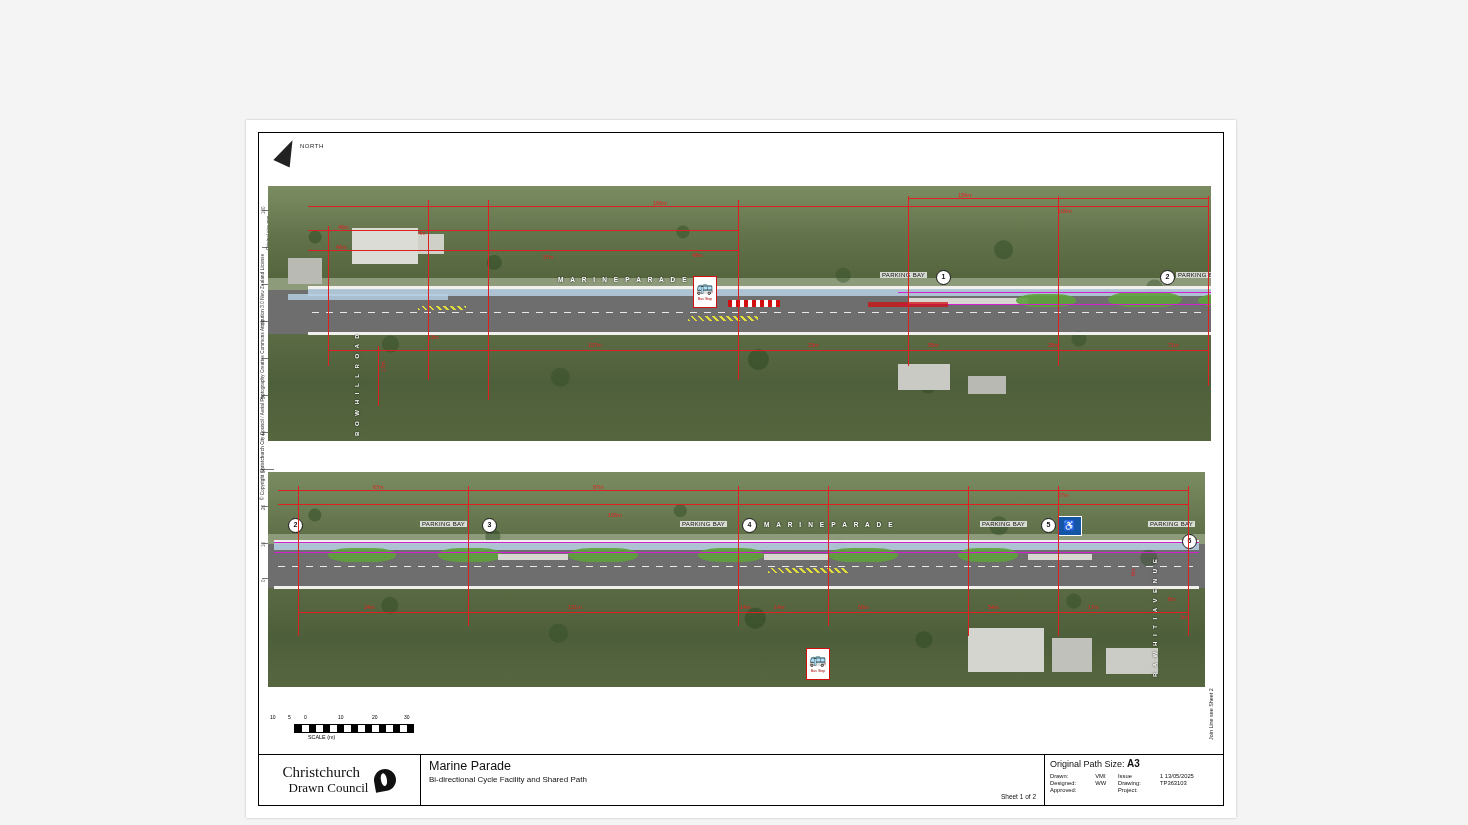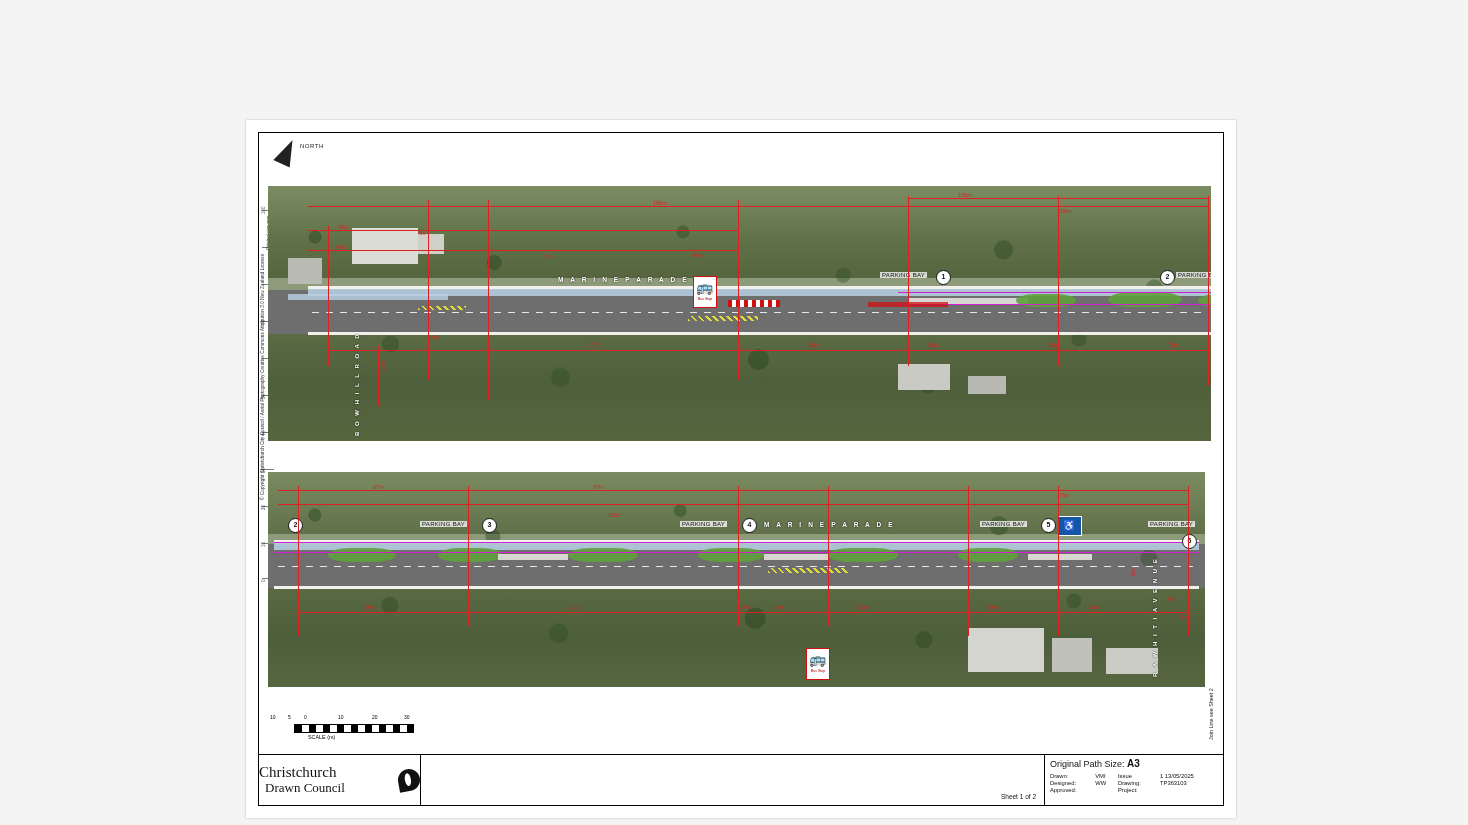--- a/index.html
+++ b/index.html
@@ -348,21 +348,21 @@
     box-sizing: border-box;
     display: flex;
     background: #fff;
   }
   .tb-logo {
     width: 162px;
     border-right: 1px solid #000;
     box-sizing: border-box;
     display: flex;
     align-items: center;
-    justify-content: space-between;
+    justify-content: center;
     gap: 6px;
   }
   .tb-logo .logo-text {
     font-family: "Liberation Serif", serif;
     font-size: 15px;
     line-height: 16px;
     color: #111;
     text-align: left;
   }
   .tb-logo .logo-text .l2 { font-size: 13px; display: block; padding-left: 6px; }
@@ -621,20 +621,22 @@
 
     <div class="titleblock">
       <div class="tb-logo">
         <div class="logo-text">
           <span>Christchurch</span>
           <span class="l2">Drawn Council</span>
         </div>
         <div class="logo-mark"></div>
       </div>
       <div class="tb-main">
+        <div class="t1">Marine Parade</div>
+        <div class="t2">Bi-directional Cycle Facility and Shared Path</div>
         <div class="tb-sheet">Sheet 1 of 2</div>
       </div>
       <div class="tb-right">
         <div class="orig">
           <span>Original Path Size:</span>
           <b>A3</b>
         </div>
         <table>
           <tbody>
               <tr>

